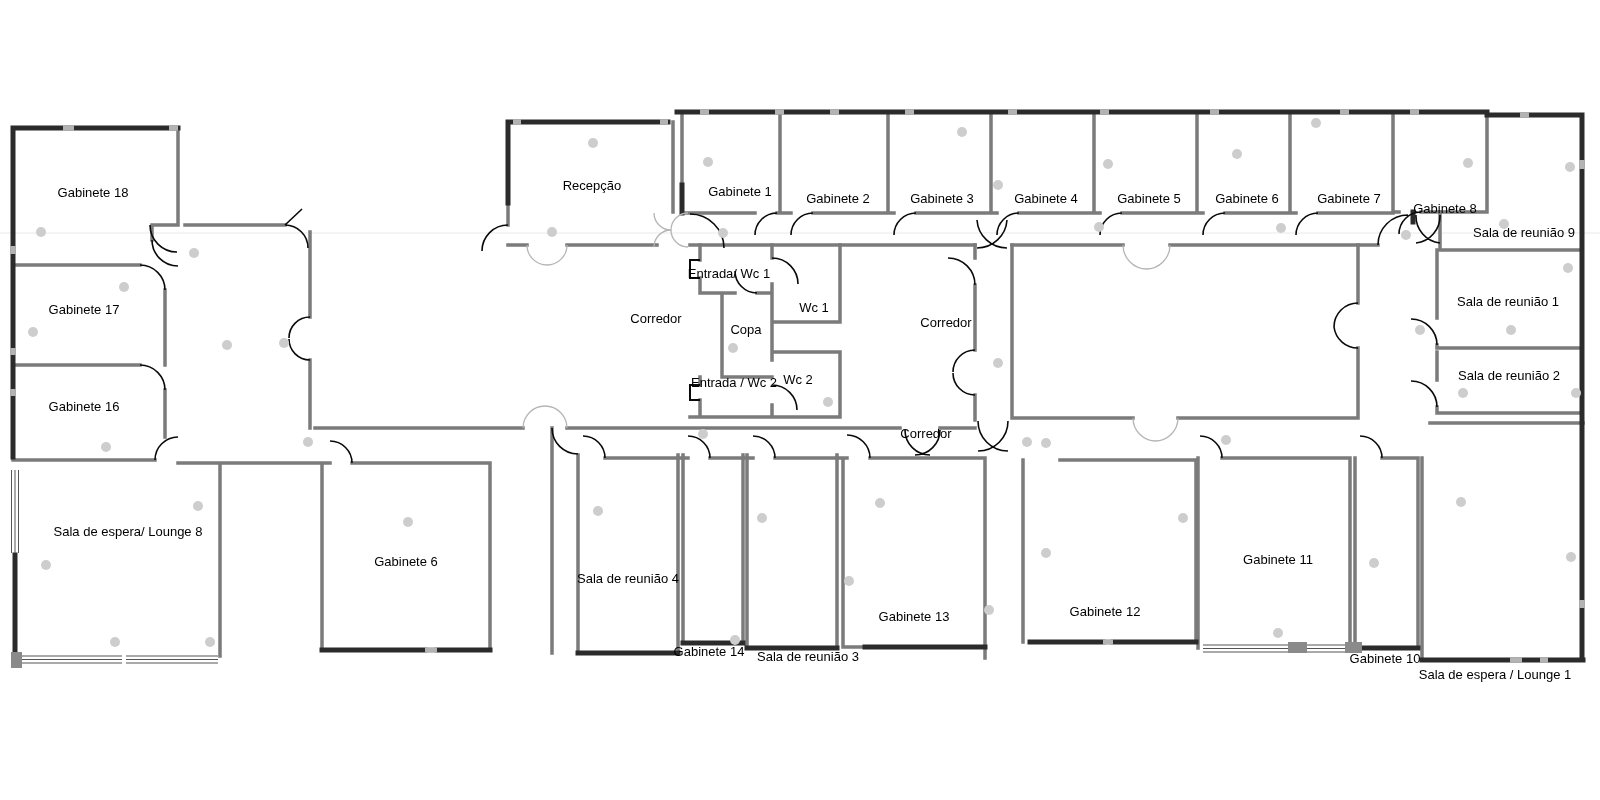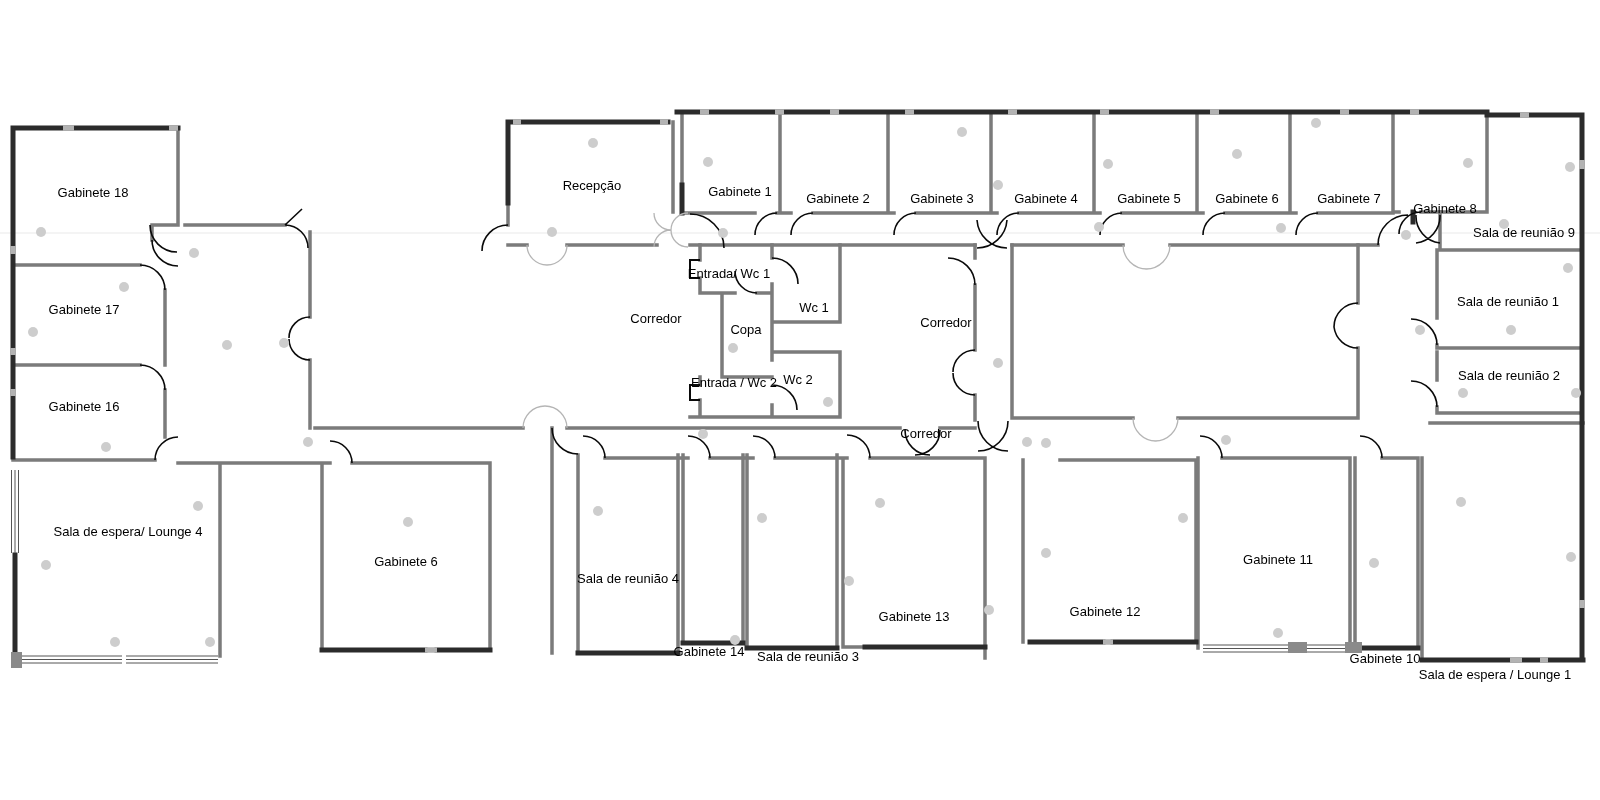--- a/index.html
+++ b/index.html
@@ -181,21 +181,21 @@
         <circle cx="1374" cy="563" r="5" fill="var(--dot)"></circle>
         <circle cx="1461" cy="502" r="5" fill="var(--dot)"></circle>
         <circle cx="1571" cy="557" r="5" fill="var(--dot)"></circle>
       </g>
   </svg>
 
   <div class="labels" id="labels">
       <div class="room-label" style="left: 93px; top: 193px;">Gabinete 18</div>
       <div class="room-label" style="left: 84px; top: 310px;">Gabinete 17</div>
       <div class="room-label" style="left: 84px; top: 407px;">Gabinete 16</div>
-      <div class="room-label" style="left: 128px; top: 532px;">Sala de espera/ Lounge 4</div>
+      <div class="room-label" style="left: 128px; top: 532px;">Sala de espera/ Lounge 8</div>
       <div class="room-label" style="left: 406px; top: 562px;">Gabinete 6</div>
       <div class="room-label" style="left: 592px; top: 186px;">Recepção</div>
       <div class="room-label" style="left: 656px; top: 319px;">Corredor</div>
       <div class="room-label" style="left: 729px; top: 274px;">Entrada/ Wc 1</div>
       <div class="room-label" style="left: 746px; top: 330px;">Copa</div>
       <div class="room-label" style="left: 814px; top: 308px;">Wc 1</div>
       <div class="room-label" style="left: 734px; top: 383px;">Entrada / Wc 2</div>
       <div class="room-label" style="left: 798px; top: 380px;">Wc 2</div>
       <div class="room-label" style="left: 946px; top: 323px;">Corredor</div>
       <div class="room-label" style="left: 926px; top: 434px;">Corredor</div>

